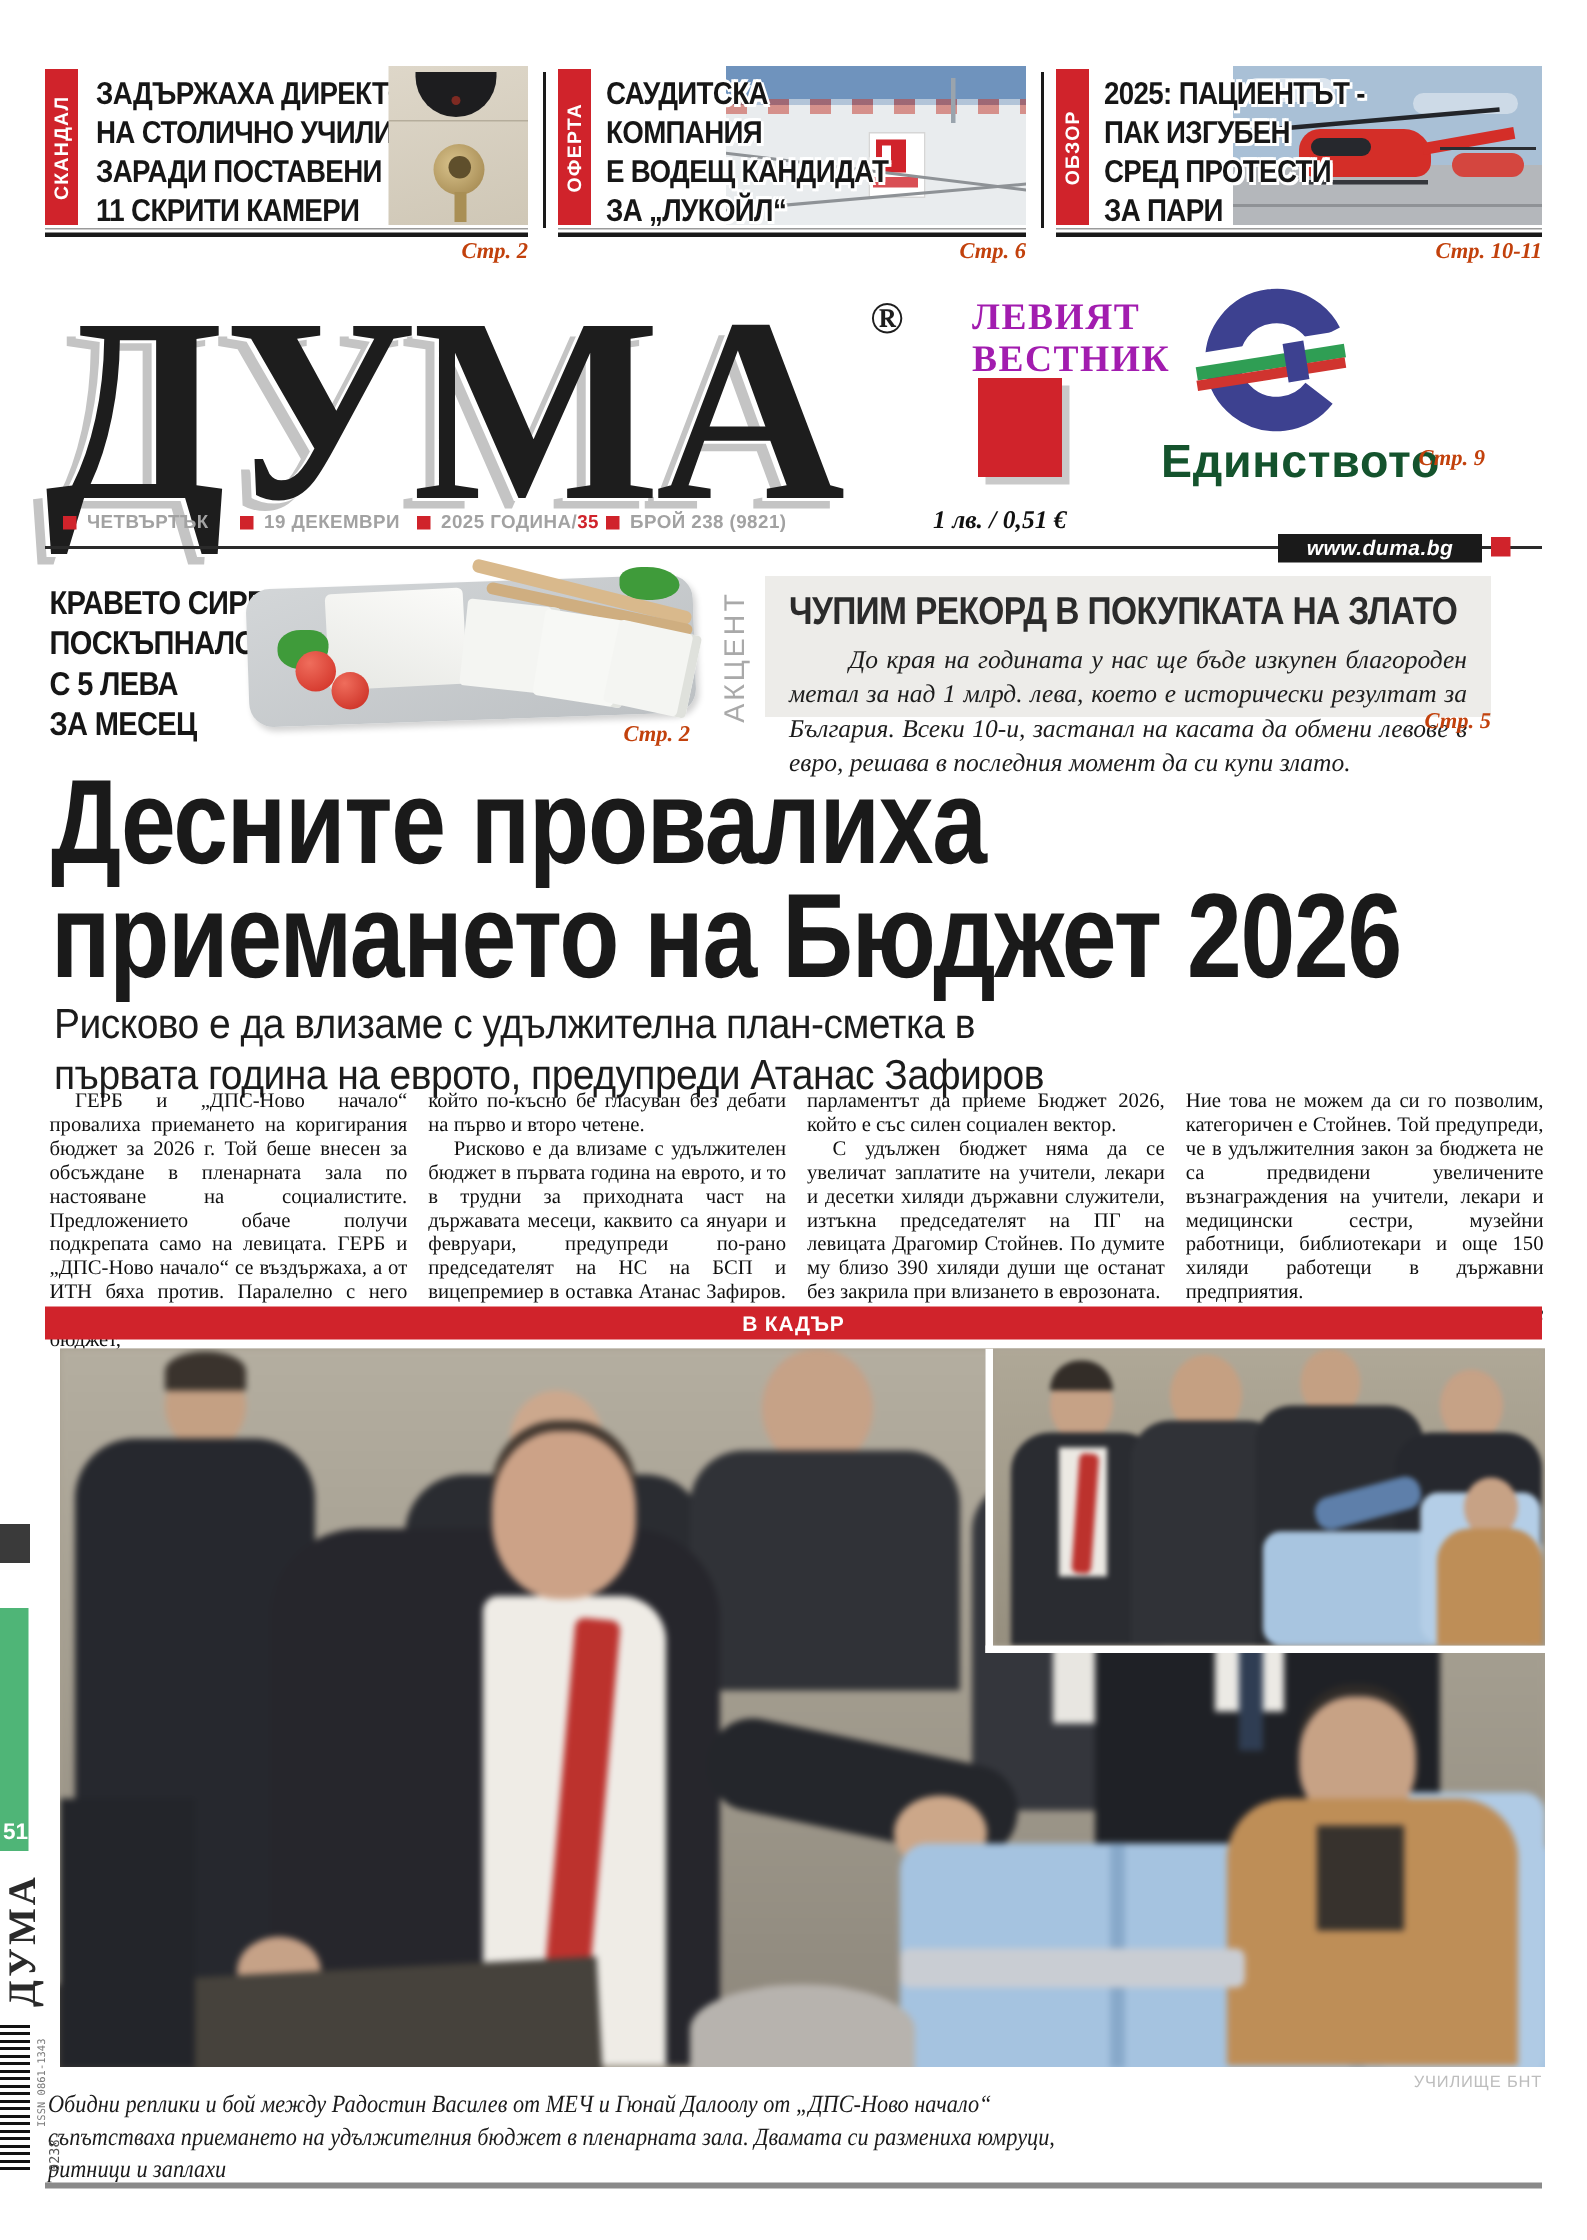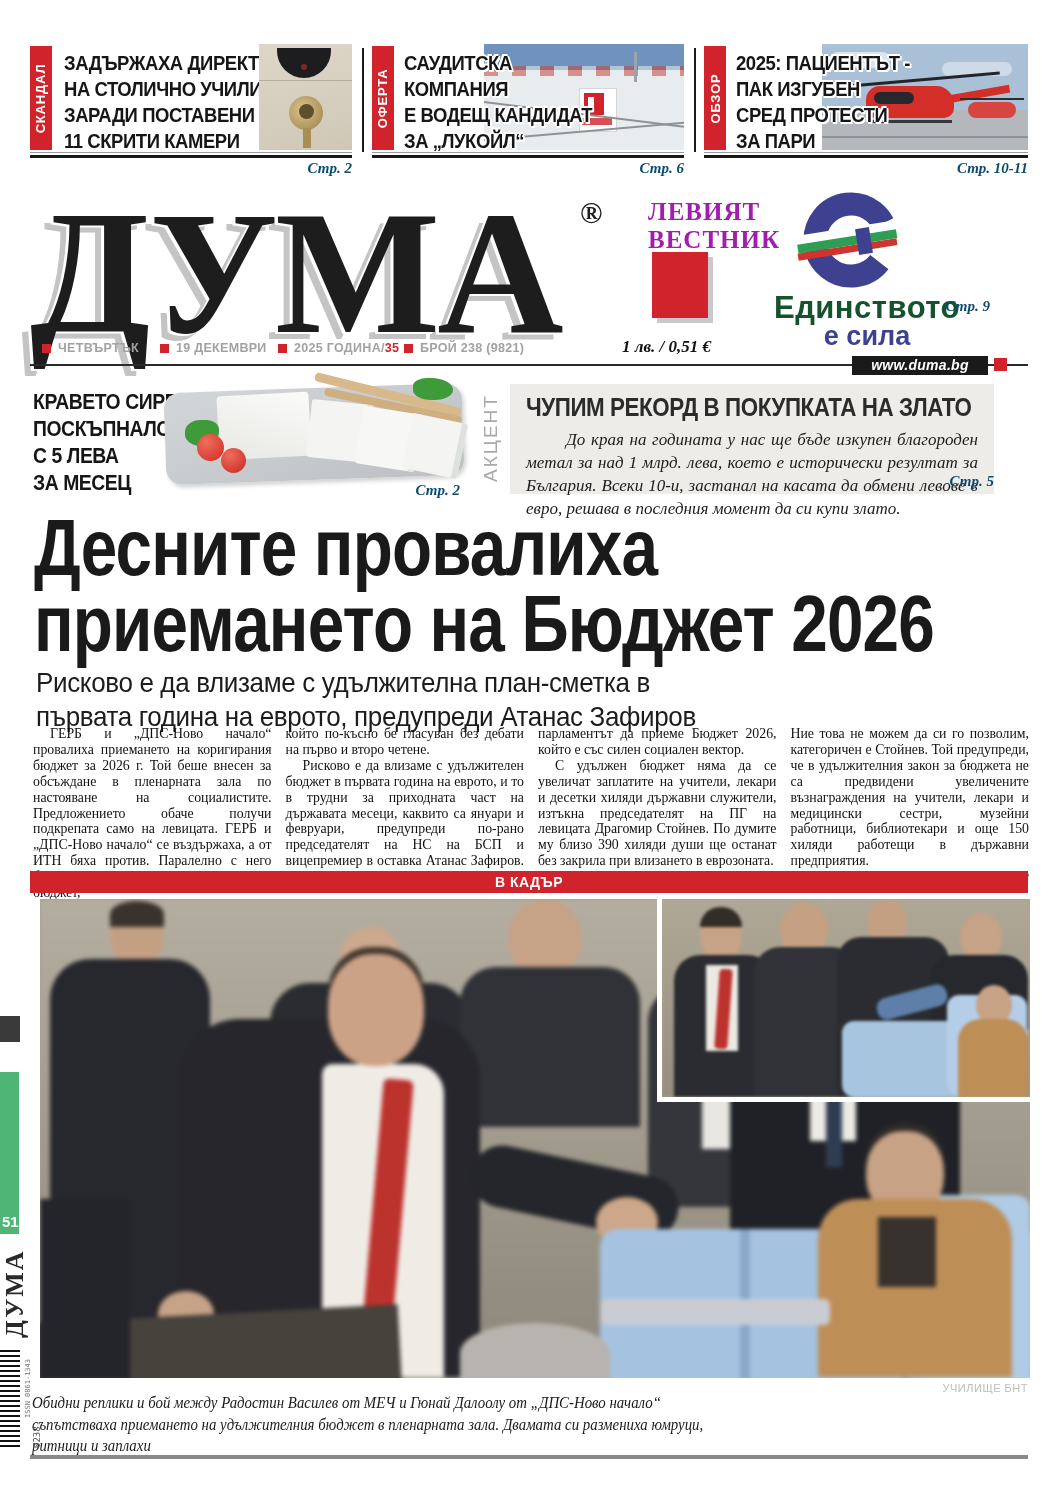--- a/index.html
+++ b/index.html
@@ -7,21 +7,21 @@
         font-family:"Liberation Serif",serif;color:#111;}
   .abs{position:absolute;}
   
   .vlab{display:flex;align-items:center;justify-content:center;background:#d0232b;}
   .vlab span{transform:rotate(-90deg);white-space:nowrap;color:#fff;
              font:700 13px "Liberation Sans",sans-serif;letter-spacing:.8px;}
   .thead{font:700 21px/26px "Liberation Sans",sans-serif;letter-spacing:-.5px;color:#161616;
          transform:scaleX(.88);transform-origin:0 0;white-space:nowrap;z-index:3;}
   .outl{text-shadow:2px 0 0 #fff,-2px 0 0 #fff,0 2px 0 #fff,0 -2px 0 #fff,2px 2px 0 #fff,-2px -2px 0 #fff;}
   .trule{border-top:1px solid #9a9a9a;border-bottom:3px solid #191919;height:2px;}
-  .pageref{font:italic 700 15px "Liberation Serif",serif;color:#0c4a6e;text-align:right;}
+  .pageref{font:italic 700 15px "Liberation Serif",serif;color:#c2410c;text-align:right;}
   .vdiv{width:2px;background:#1a1a1a;}
   .timg{overflow:hidden;}
   
   .mast-title{font:700 175px/1 "Liberation Serif",serif;letter-spacing:-3px;color:#1d1d1d;
               text-shadow:-3px 2px 0 #fff,-9px 7px 0 #c4c4c4;white-space:nowrap;}
   .regmark{font:700 30px "Liberation Serif",serif;color:#1d1d1d;}
   .tagline{font:700 25px/28px "Liberation Serif",serif;letter-spacing:1px;color:#a21caf;}
   .redsq-big{background:#d0232b;box-shadow:5px 5px 0 #c9c9c9;}
   .ditem{font:700 12.5px "Liberation Sans",sans-serif;color:#a2a2a2;letter-spacing:.3px;white-space:nowrap;}
   .sq{display:inline-block;width:9px;height:9px;background:#d0232b;margin-right:7px;vertical-align:-1px;}
@@ -159,21 +159,20 @@
   <div class="abs" style="left:795px;top:188px;width:110px;height:106px;">
     <svg width="110" height="106" viewBox="0 0 110 106">
       <circle cx="56" cy="52" r="36" fill="none" stroke="#3d4190" stroke-width="23" stroke-dasharray="185 42" transform="rotate(38 56 52)"></circle>
       <rect x="2" y="40" width="100" height="10" fill="#ffffff" transform="rotate(-9 52 48)"></rect>
       <rect x="2" y="49" width="100" height="9" fill="#2f9e54" transform="rotate(-9 52 52)"></rect>
       <rect x="2" y="58" width="100" height="7" fill="#d0342f" transform="rotate(-9 52 58)"></rect>
       <rect x="62" y="40" width="14" height="26" fill="#3d4190" transform="rotate(-9 69 53)"></rect>
     </svg>
   </div>
   <div class="abs promo-t1" style="left:752px;top:292px;width:230px;text-align:center;">Единството</div>
-  <div class="abs promo-t2" style="left:752px;top:322px;width:230px;text-align:center;">е сила</div>
   <div class="abs pageref" style="left:930px;top:298px;width:60px;">Стр. 9</div>
 
   <div class="abs ditem" style="left:42px;top:341px;"><span class="sq"></span><span>ЧЕТВЪРТЪК</span></div>
   <div class="abs ditem" style="left:160px;top:341px;"><span class="sq"></span><span>19 ДЕКЕМВРИ</span></div>
   <div class="abs ditem" style="left:278px;top:341px;"><span class="sq"></span><span>2025 ГОДИНА/</span><span class="dred">35</span></div>
   <div class="abs ditem" style="left:404px;top:341px;"><span class="sq"></span><span>БРОЙ 238 (9821)</span></div>
   <div class="abs price" style="left:622px;top:337px;">1 лв. / 0,51 €</div>
 
   <div class="abs mast-rule" style="left:30px;top:364px;width:998px;"></div>
   <div class="abs wwwbox" style="left:852px;top:356px;width:136px;height:19px;">www.duma.bg</div>
@@ -196,21 +195,21 @@
     <div class="ph" style="left:244px;top:42px;width:56px;height:56px;background:#f4f5f2;border-radius:3px;transform:rotate(12deg);box-shadow:inset -6px 0 0 #dfe1dc;"></div>
     <div class="ph" style="left:22px;top:44px;width:34px;height:26px;background:#3f9b3a;border-radius:50% 40% 60% 50%;"></div>
     <div class="ph" style="left:34px;top:58px;width:27px;height:27px;background:radial-gradient(circle at 35% 30%,#ef6d5c,#cf2c22);border-radius:50%;"></div>
     <div class="ph" style="left:58px;top:72px;width:25px;height:25px;background:radial-gradient(circle at 35% 30%,#ef6d5c,#c7271d);border-radius:50%;"></div>
   </div>
   <div class="abs pageref" style="left:370px;top:482px;width:90px;">Стр. 2</div>
 
   <div class="abs aclab" style="left:478px;top:392px;width:26px;height:92px;">
       <span>АКЦЕНТ</span>
     </div>
-  <div class="abs acbox" style="left:510px;top:384px;width:484px;height:110px;">
+  <div class="abs acbox" style="left:510px;top:384px;width:484px;height:94px;">
     <div class="abs actitle" style="left:16px;top:8px;">ЧУПИМ РЕКОРД В ПОКУПКАТА НА ЗЛАТО</div>
     <div class="abs acbody" style="left:16px;top:44px;width:452px;">До края на годината у нас ще бъде изкупен благороден метал за над 1 млрд. лева, което е исторически резултат за България. Всеки 10-и, застанал на касата да обмени левове в евро, решава в последния момент да си купи злато.</div>
   </div>
   <div class="abs pageref" style="left:904px;top:473px;width:90px;">Стр. 5</div>
 
   <div class="abs" style="left:34px;top:510px;">
     <div class="headline">Десните провалиха</div>
     <div class="headline">приемането на Бюджет 2026</div>
   </div>
   <div class="abs subhead" style="left:36px;top:666px;width:740px;">Рисково е да влизаме с удължителна план-сметка в първата година на еврото, предупреди Атанас Зафиров</div>

